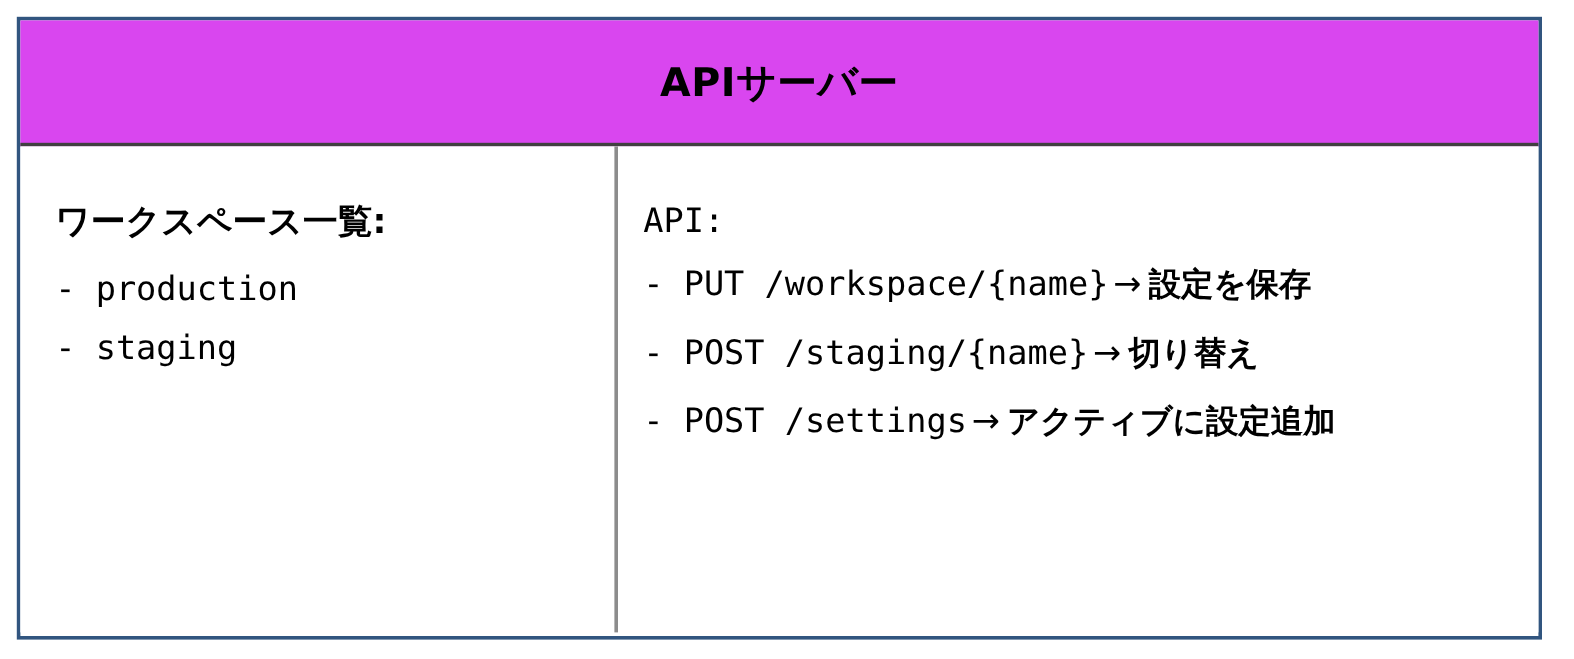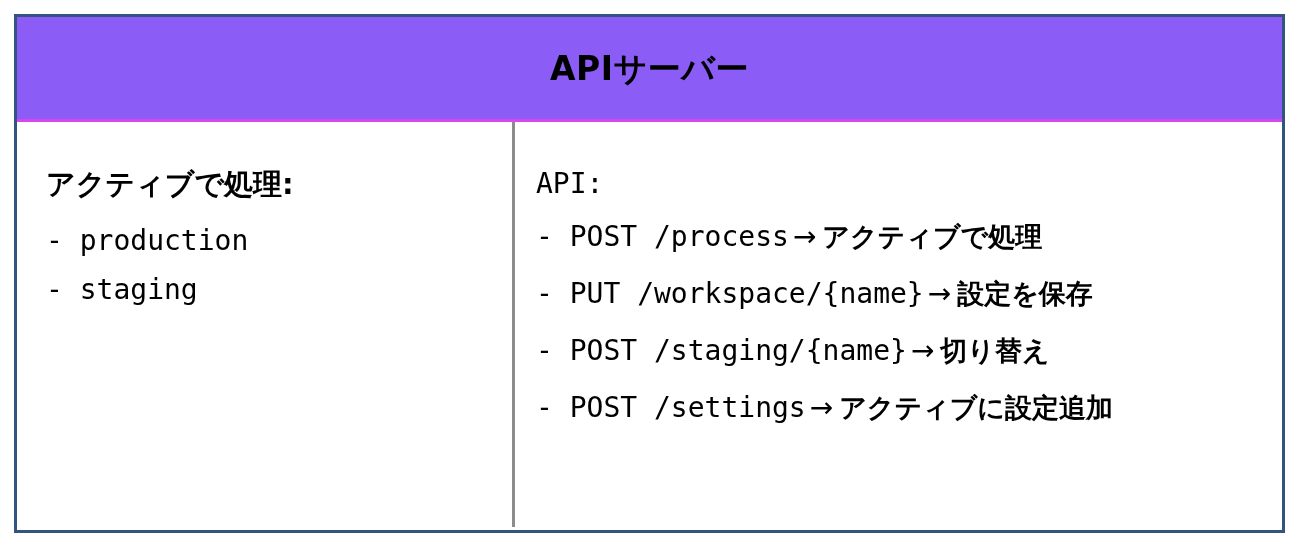--- a/index.html
+++ b/index.html
@@ -31,22 +31,22 @@
     box-sizing: border-box;
     border: 3px solid #31557f;
     background: #ffffff;
   }
 
   
   .card-header {
     position: relative;
     height: 105px;
     box-sizing: border-box;
-    background: #8b5cf6;
-    border-bottom: 3px solid #d946ef;
+    background: #d946ef;
+    border-bottom: 3px solid #404040;
     display: flex;
     align-items: center;
     justify-content: center;
   }
   .card-title {
     font-family: "DejaVu Sans", sans-serif;
     font-weight: bold;
     font-size: 33px;
     color: #000000;
     letter-spacing: 0.5px;
@@ -161,44 +161,40 @@
 
   <div class="card">
 
     <div class="card-header">
       <div class="card-title">APIサーバー</div>
     </div>
 
     <div class="card-body">
 
       <div class="pane-left">
-        <div class="ws-heading">アクティブで処理:</div>
+        <div class="ws-heading">ワークスペース一覧:</div>
 
         <ul class="ws-list">
           <li class="ws-item">
             <span>-</span>
             <span>production</span>
           </li>
           <li class="ws-item">
             <span>-</span>
             <span>staging</span>
           </li>
         </ul>
       </div>
 
       <div class="pane-divider"></div>
 
       <div class="pane-right">
         <div class="api-heading">API:</div>
 
         <ul class="api-list">
-          <li class="api-item">
-            <span>-</span>
-            <span class="route">POST /process</span><span class="arrow">→</span><span class="desc">アクティブで処理</span>
-          </li>
           <li class="api-item">
             <span>-</span>
             <span class="route">PUT /workspace/{name}</span><span class="arrow">→</span><span class="desc">設定を保存</span>
           </li>
           <li class="api-item">
             <span>-</span>
             <span class="route">POST /staging/{name}</span><span class="arrow">→</span><span class="desc">切り替え</span>
           </li>
           <li class="api-item">
             <span>-</span>

